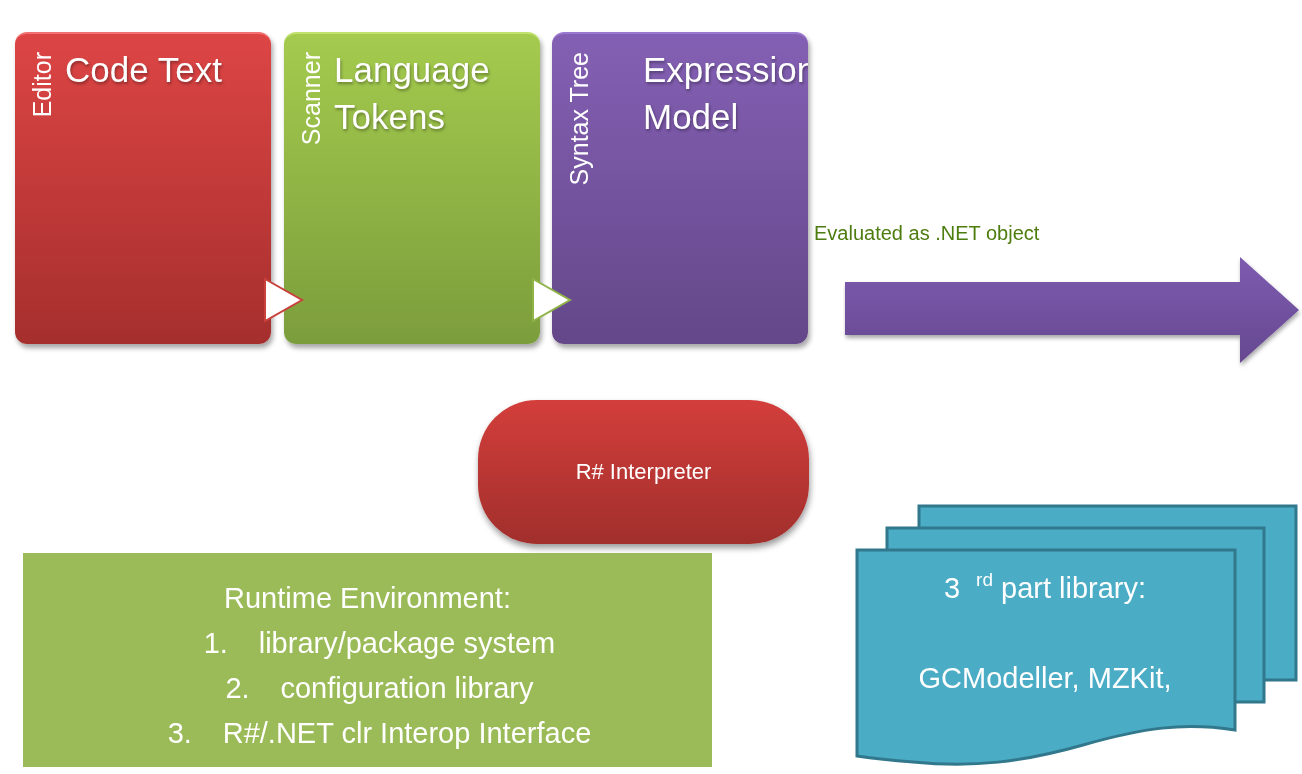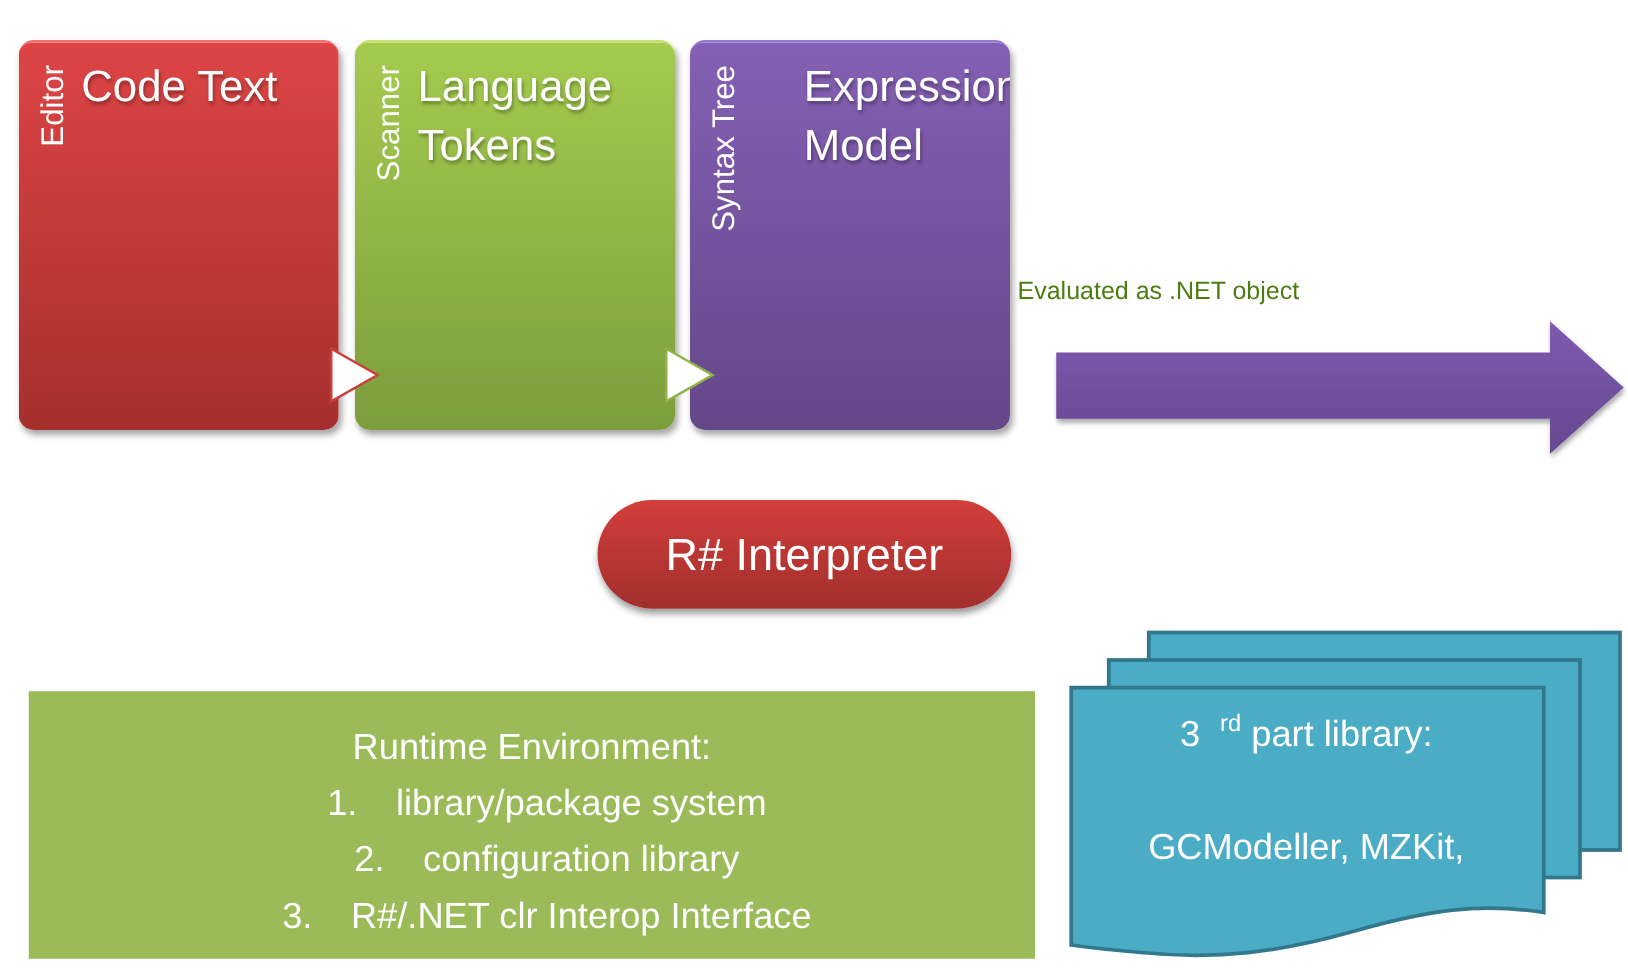--- a/index.html
+++ b/index.html
@@ -13,25 +13,25 @@
     .card.purple { left: 552px; background: linear-gradient(#8460b4, #644789); border-top: 2px solid #9a7ad0; }
 
     .card .side { position: absolute; left: 12px; top: 18px; writing-mode: vertical-rl; transform: rotate(180deg);
                   color: #fff; font-size: 25px; line-height: 30px; white-space: nowrap; }
     .card .main { position: absolute; left: 50px; top: 12px; color: #fff; font-size: 35px; line-height: 47px;
                   text-shadow: 1px 2px 3px rgba(0,0,0,0.35); }
 
     .eval-label { position: absolute; left: 814px; top: 222px; font-size: 20px; color: #4d7c0f; }
     .big-arrow { position: absolute; left: 843px; top: 255px; }
 
-    .interp { position: absolute; left: 478px; top: 400px; width: 331px; height: 87px; border-radius: 59px;
+    .interp { position: absolute; left: 478px; top: 400px; width: 331px; height: 144px; border-radius: 59px;
               background: linear-gradient(#d33e3b, #a12f2c); box-shadow: 1px 4px 6px rgba(0,0,0,0.4);
-              color: #fff; font-size: 36px; display: flex; align-items: center; justify-content: center; text-align: right; }
+              color: #fff; font-size: 22px; display: flex; align-items: center; justify-content: center; text-align: right; }
 
-    .runtime { position: absolute; left: 23px; top: 553px; width: 805px; height: 214px; background: #9bbb59;
+    .runtime { position: absolute; left: 23px; top: 553px; width: 689px; height: 214px; background: #9bbb59;
                color: #fff; font-size: 29px; text-align: center; }
     .runtime .title { margin-top: 23px; line-height: 45px; }
     .runtime .item { line-height: 45px; padding-left: 24px; }
     .runtime .num { display: inline-block; width: 55px; text-align: left; }
 
     .lib { position: absolute; left: 853px; top: 500px; }
     .lib-text { position: absolute; left: 860px; top: 566px; width: 370px; color: #fff; font-size: 29px;
                 text-align: center; line-height: 45px; }
     .lib-text sup { font-size: 19px; vertical-align: 12px; line-height: 0; margin-left: 16px; }
   </style>

